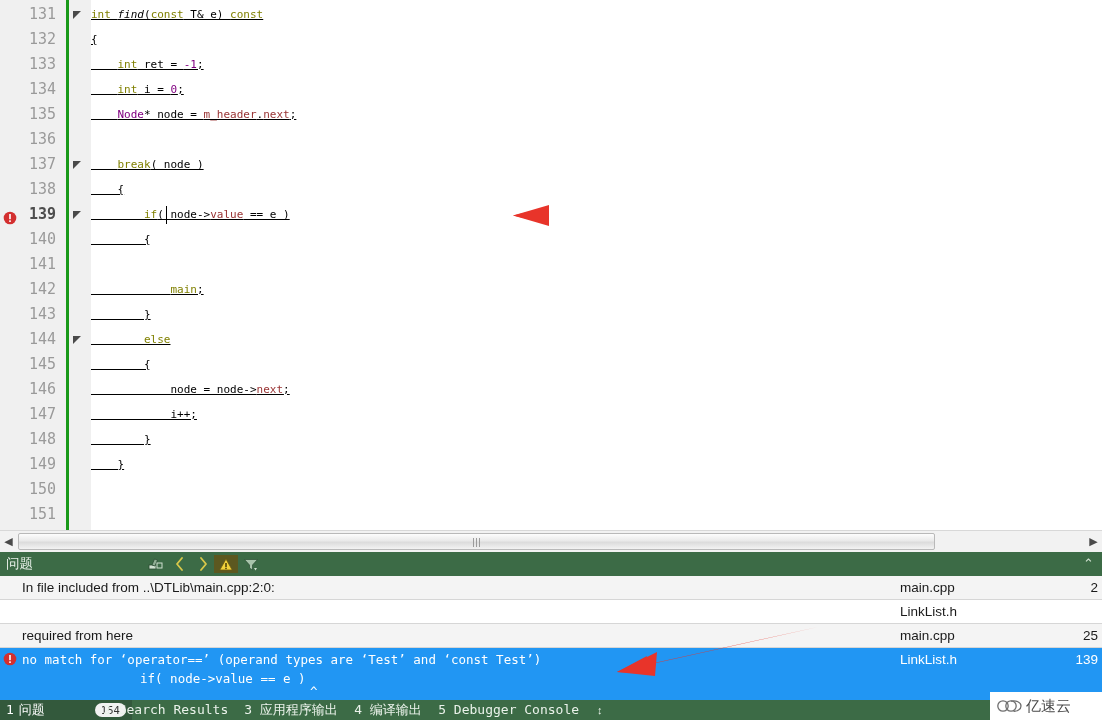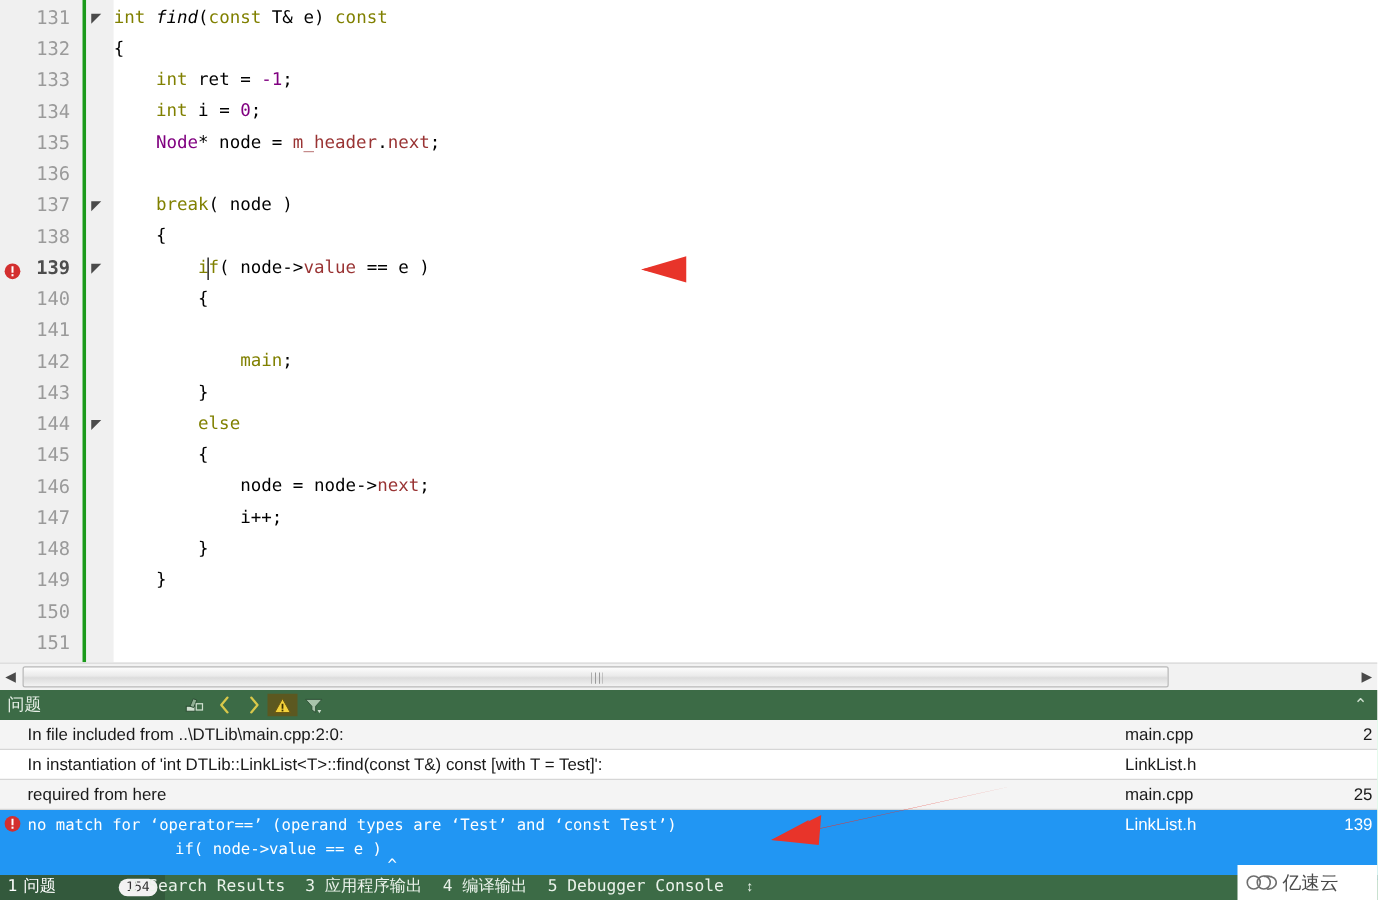--- a/index.html
+++ b/index.html
@@ -47,23 +47,24 @@
     position:absolute;left:3px;top:5px;width:14px;height:14px;
   }
   .fold{
     position:absolute;left:73px;top:9px;width:0;height:0;
     border-left:8px solid #4a4a4a;
     border-bottom:8px solid transparent;
   }
   .code{
     position:absolute;left:91px;
     font-family:"DejaVu Sans Mono", monospace;
-    font-size:14px;
+    font-size:11px;
     white-space:pre;
     color:#000000;
+    text-decoration:underline;
   }
   .k{color:#808000;}              
   .fn{color:#000000;font-style:italic;}  
   .ty{color:#800080;}             
   .num{color:#800080;}            
   .mem{color:#993333;}            
   .pl{color:#000000;}             
 
   #caret{
     position:absolute;width:1px;height:18px;background:#000;
@@ -360,21 +361,20 @@
       <div id="collapse-caret">⌃</div>
     </div>
 
     <div id="rows">
         <div class="prow">
           <div class="msg">In file included from ..\DTLib\main.cpp:2:0:</div>
           <div class="file">main.cpp</div>
           <div class="ln">2</div>
         </div>
         <div class="prow alt">
-          <div class="msg">In instantiation of 'int DTLib::LinkList&lt;T&gt;::find(const T&amp;) const [with T = Test]':</div>
           <div class="file">LinkList.h</div>
           <div class="ln"></div>
         </div>
         <div class="prow">
           <div class="msg">required from here</div>
           <div class="file">main.cpp</div>
           <div class="ln">25</div>
         </div>
         <div id="selrow">
           <div class="errico"><svg width="14" height="14" viewBox="0 0 14 14" aria-hidden="true">

